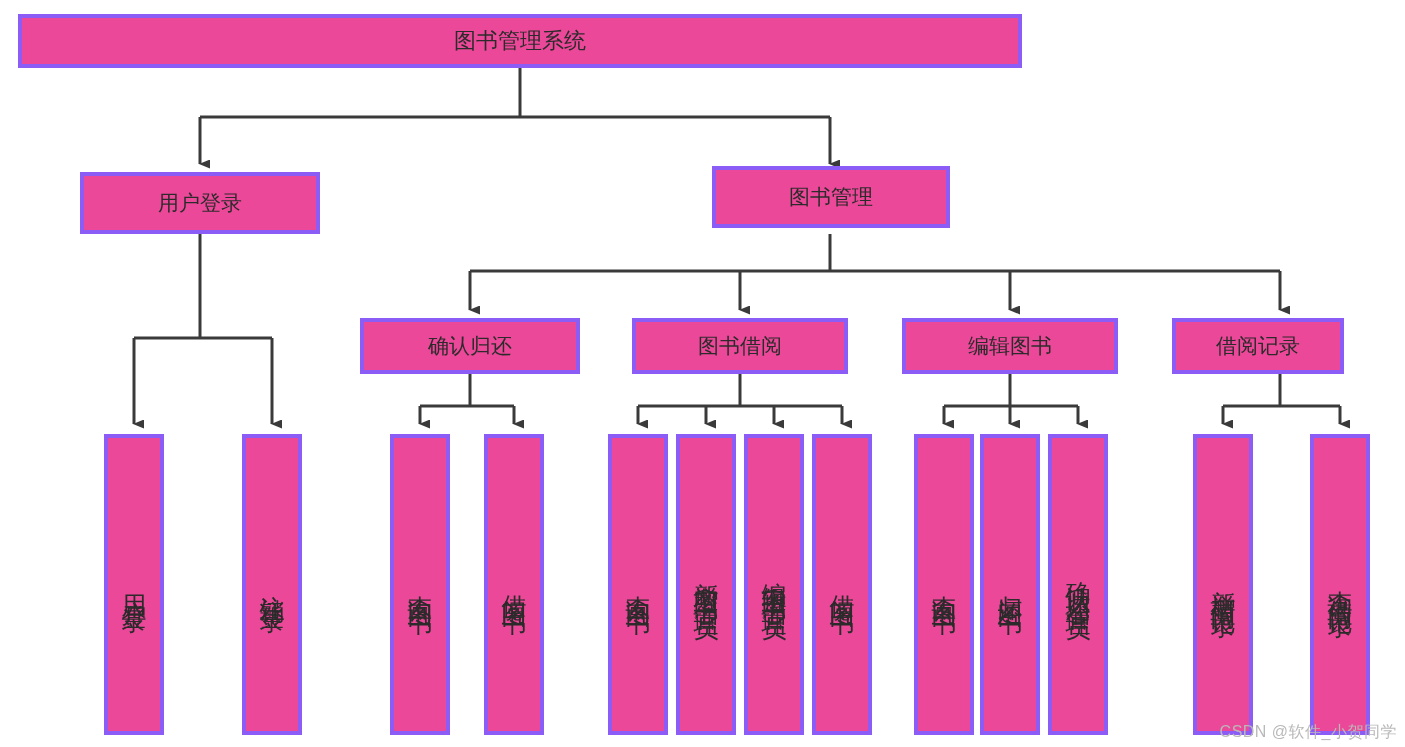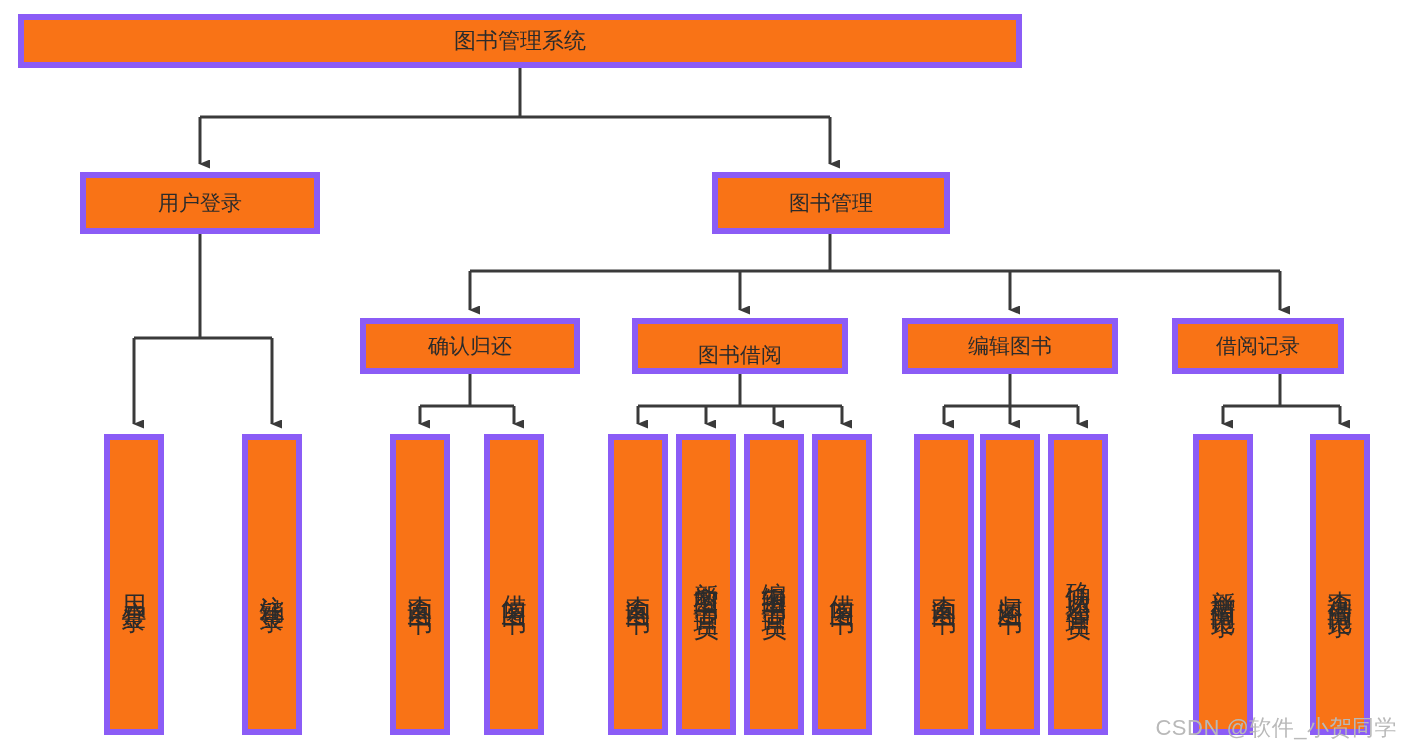--- a/index.html
+++ b/index.html
@@ -10,22 +10,22 @@
     font-family:"Liberation Sans","DejaVu Sans",sans-serif;
     overflow:hidden;
   }
   #canvas{position:relative;width:1405px;height:747px;}
 
   svg#edges{position:absolute;left:0;top:0;width:1405px;height:747px;pointer-events:none;}
 
   .node{
     position:absolute;
     box-sizing:border-box;
-    background:#f97316;
-    border:6px solid #8b5cf6;
+    background:#ec4899;
+    border:4px solid #8b5cf6;
     display:flex;
     align-items:center;
     justify-content:center;
     color:#2b2b2b;
   }
   .node .lbl{
     display:block;
     text-align:center;
     line-height:1.18;
     white-space:nowrap;
@@ -49,21 +49,21 @@
     letter-spacing:5px;
     line-height:1;
     white-space:normal;
     max-height:280px;
   }
 
   .watermark{
     position:absolute;
     right:8px;
     bottom:4px;
-    font-size:22px;
+    font-size:16px;
     color:#b9b9b9;
     letter-spacing:0.5px;
     white-space:nowrap;
     user-select:none;
   }
 </style>
 </head>
 <body>
 
 <div id="canvas">
@@ -120,28 +120,28 @@
     </g>
   </svg>
 
   <div class="node horiz root" style="left:18px;top:14px;width:1004px;height:54px;">
     <span class="lbl">图书管理系统</span>
   </div>
 
   <div class="node horiz" style="left:80px;top:172px;width:240px;height:62px;">
     <span class="lbl">用户登录</span>
   </div>
-  <div class="node horiz" style="left:712px;top:172px;width:238px;height:62px;">
+  <div class="node horiz" style="left:712px;top:166px;width:238px;height:62px;">
     <span class="lbl">图书管理</span>
   </div>
 
   <div class="node horiz" style="left:360px;top:318px;width:220px;height:56px;">
     <span class="lbl">确认归还</span>
   </div>
-  <div class="node horiz" style="left:632px;top:318px;width:216px;height:56px;align-items:flex-end;">
+  <div class="node horiz" style="left:632px;top:318px;width:216px;height:56px;">
     <span class="lbl">图书借阅</span>
   </div>
   <div class="node horiz" style="left:902px;top:318px;width:216px;height:56px;">
     <span class="lbl">编辑图书</span>
   </div>
   <div class="node horiz" style="left:1172px;top:318px;width:172px;height:56px;">
     <span class="lbl">借阅记录</span>
   </div>
 
   <div class="node vert" style="left:104px;top:434px;width:60px;height:301px;">

